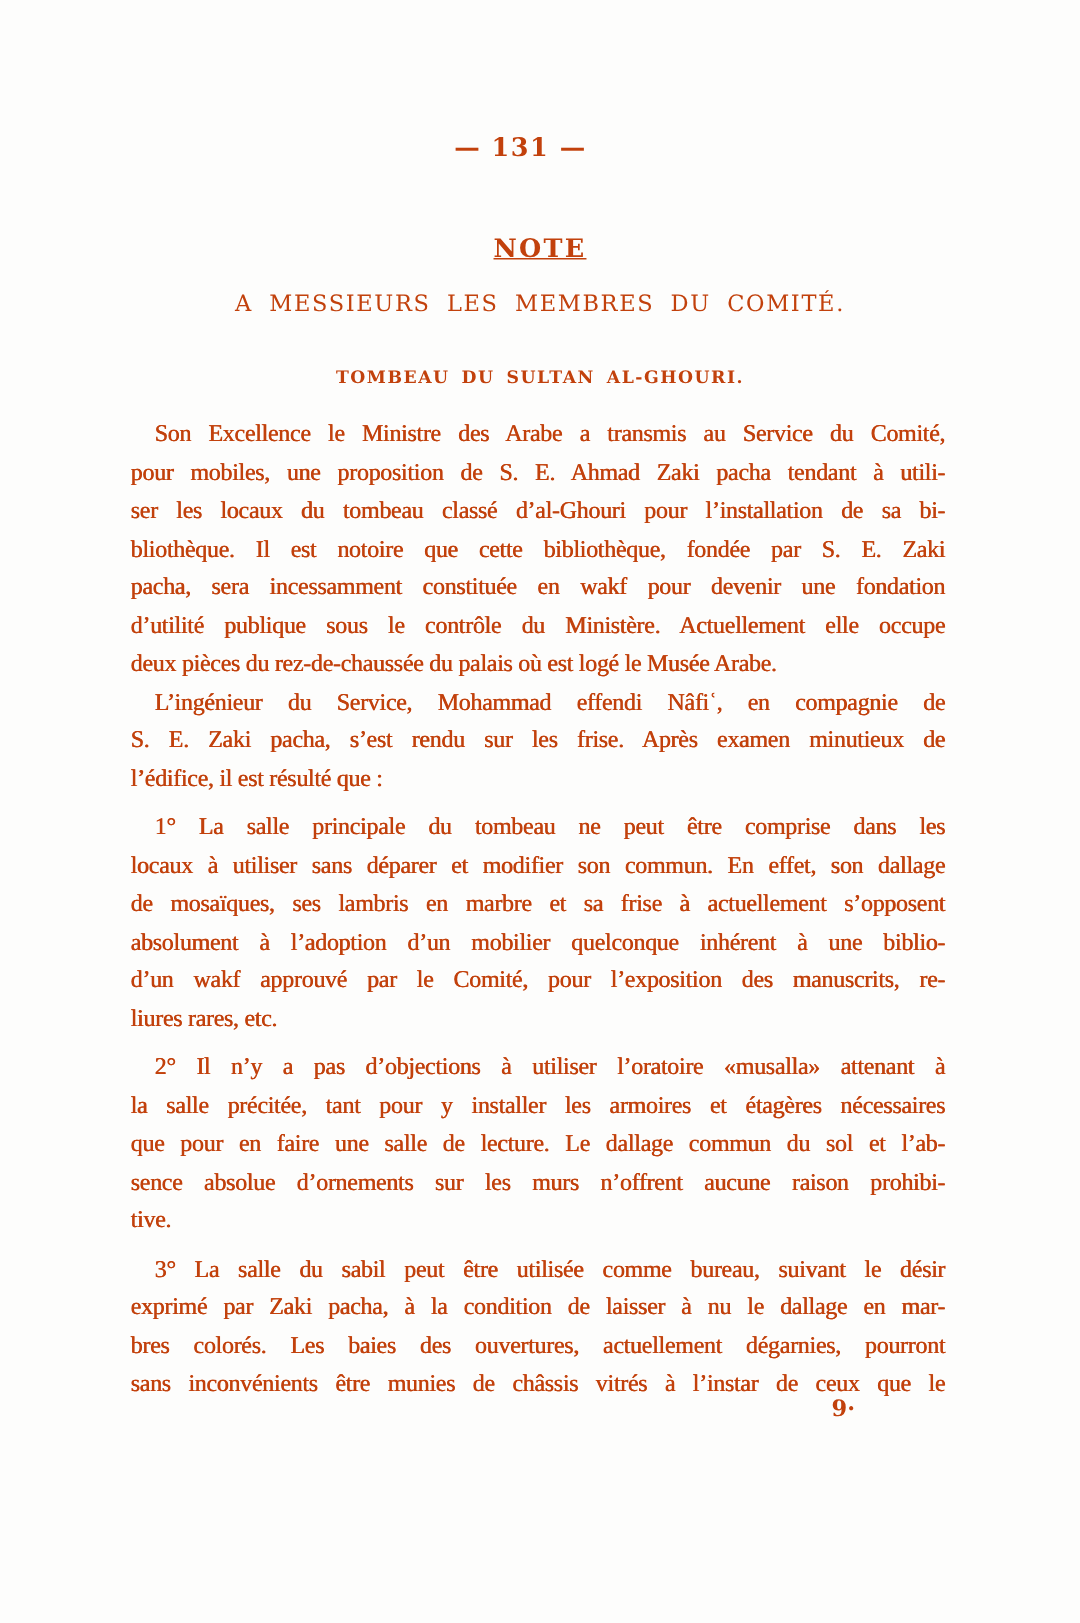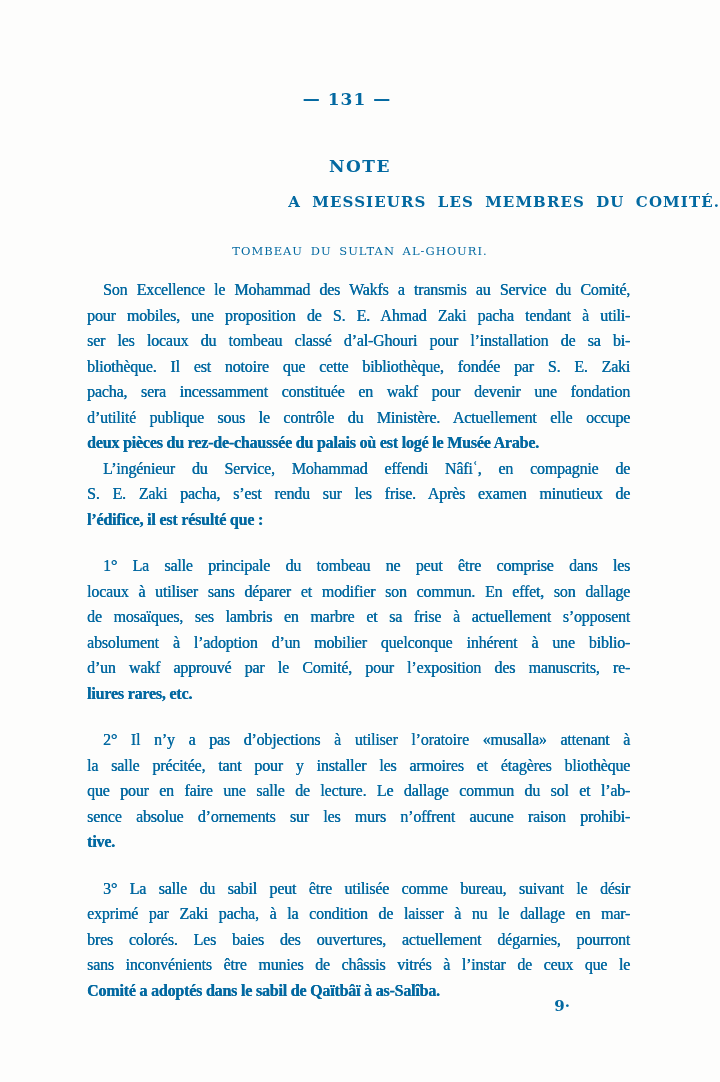--- a/index.html
+++ b/index.html
@@ -25,84 +25,84 @@
     padding-right: 26px;
     font-family: "DejaVu Serif", serif;
   }
   .title {
     margin-top: 53px;
     font-weight: bold;
     font-size: 17px;
     line-height: 14px;
     letter-spacing: 1.5px;
     font-family: "DejaVu Serif", serif;
+    text-decoration: underline;
   }
   .addressee {
     margin-top: 21px;
-    font-weight: bold;
+    font-weight: normal;
     font-size: 15px;
     line-height: 16px;
     letter-spacing: 1.1px;
     word-spacing: 5px;
     font-family: "DejaVu Serif", serif;
-    text-align: right;
   }
   .section {
     margin-top: 35px;
-    font-weight: normal;
+    font-weight: bold;
     font-size: 11.5px;
     line-height: 13px;
     letter-spacing: 1px;
     word-spacing: 3px;
     font-family: "DejaVu Serif", serif;
   }
   .body {
     margin: 19px 0 0 87px;
     width: 543px;
     font-size: 16px;
     line-height: 25.5px;
     letter-spacing: -0.2px;
     text-shadow: 0.35px 0 0 currentColor;
   }
   .paragraph { margin: 0; }
-  .paragraph.numbered { margin-top: 21px; }
+  .paragraph.numbered { margin-top: 7px; }
   .line {
     white-space: nowrap;
     height: 25.5px;
     text-align: justify;
     text-align-last: justify;
   }
   .line.first { text-indent: 16px; }
-  .line.last { text-align-last: left; font-weight: bold; }
+  .line.last { text-align-last: left; }
   .sig {
     box-sizing: border-box;
     margin: -6px 0 0 87px;
     width: 543px;
     padding-right: 60px;
     text-align: right;
     font-weight: bold;
     font-size: 15px;
     line-height: 18px;
     font-family: "DejaVu Serif", serif;
   }
 </style>
 </head>
 <body>
 
-<div class="page" style="background: rgb(253, 253, 252); color: #0369a1;">
+<div class="page" style="background: rgb(253, 253, 252); color: #c2410c;">
   <header class="head">
     <div class="pagenum">— 131 —</div>
     <div class="title">NOTE</div>
     <div class="addressee">A MESSIEURS LES MEMBRES DU COMITÉ.</div>
     <div class="section">TOMBEAU DU SULTAN AL-GHOURI.</div>
   </header>
 
   <main class="body" id="doc-body">
       <div class="paragraph">
-        <div class="line first">Son Excellence le Mohammad des Wakfs a transmis au Service du Comité,</div>
+        <div class="line first">Son Excellence le Ministre des Arabe a transmis au Service du Comité,</div>
         <div class="line">pour mobiles, une proposition de S. E. Ahmad Zaki pacha tendant à utili-</div>
         <div class="line">ser les locaux du tombeau classé d’al-Ghouri pour l’installation de sa bi-</div>
         <div class="line">bliothèque. Il est notoire que cette bibliothèque, fondée par S. E. Zaki</div>
         <div class="line">pacha, sera incessamment constituée en wakf pour devenir une fondation</div>
         <div class="line">d’utilité publique sous le contrôle du Ministère. Actuellement elle occupe</div>
         <div class="line last">deux pièces du rez-de-chaussée du palais où est logé le Musée Arabe.</div>
       </div>
       <div class="paragraph">
         <div class="line first">L’ingénieur du Service, Mohammad effendi Nâfiʿ, en compagnie de</div>
         <div class="line">S. E. Zaki pacha, s’est rendu sur les frise. Après examen minutieux de</div>
@@ -111,28 +111,27 @@
       <div class="paragraph numbered">
         <div class="line first">1° La salle principale du tombeau ne peut être comprise dans les</div>
         <div class="line">locaux à utiliser sans déparer et modifier son commun. En effet, son dallage</div>
         <div class="line">de mosaïques, ses lambris en marbre et sa frise à actuellement s’opposent</div>
         <div class="line">absolument à l’adoption d’un mobilier quelconque inhérent à une biblio-</div>
         <div class="line">d’un wakf approuvé par le Comité, pour l’exposition des manuscrits, re-</div>
         <div class="line last">liures rares, etc.</div>
       </div>
       <div class="paragraph numbered">
         <div class="line first">2° Il n’y a pas d’objections à utiliser l’oratoire «musalla» attenant à</div>
-        <div class="line">la salle précitée, tant pour y installer les armoires et étagères bliothèque</div>
+        <div class="line">la salle précitée, tant pour y installer les armoires et étagères nécessaires</div>
         <div class="line">que pour en faire une salle de lecture. Le dallage commun du sol et l’ab-</div>
         <div class="line">sence absolue d’ornements sur les murs n’offrent aucune raison prohibi-</div>
         <div class="line last">tive.</div>
       </div>
       <div class="paragraph numbered">
         <div class="line first">3° La salle du sabil peut être utilisée comme bureau, suivant le désir</div>
         <div class="line">exprimé par Zaki pacha, à la condition de laisser à nu le dallage en mar-</div>
         <div class="line">bres colorés. Les baies des ouvertures, actuellement dégarnies, pourront</div>
         <div class="line">sans inconvénients être munies de châssis vitrés à l’instar de ceux que le</div>
-        <div class="line last">Comité a adoptés dans le sabil de Qaïtbâï à as-Salîba.</div>
       </div>
     </main>
 
   <div class="sig">9·</div>
 </div>
 
 </body></html>

